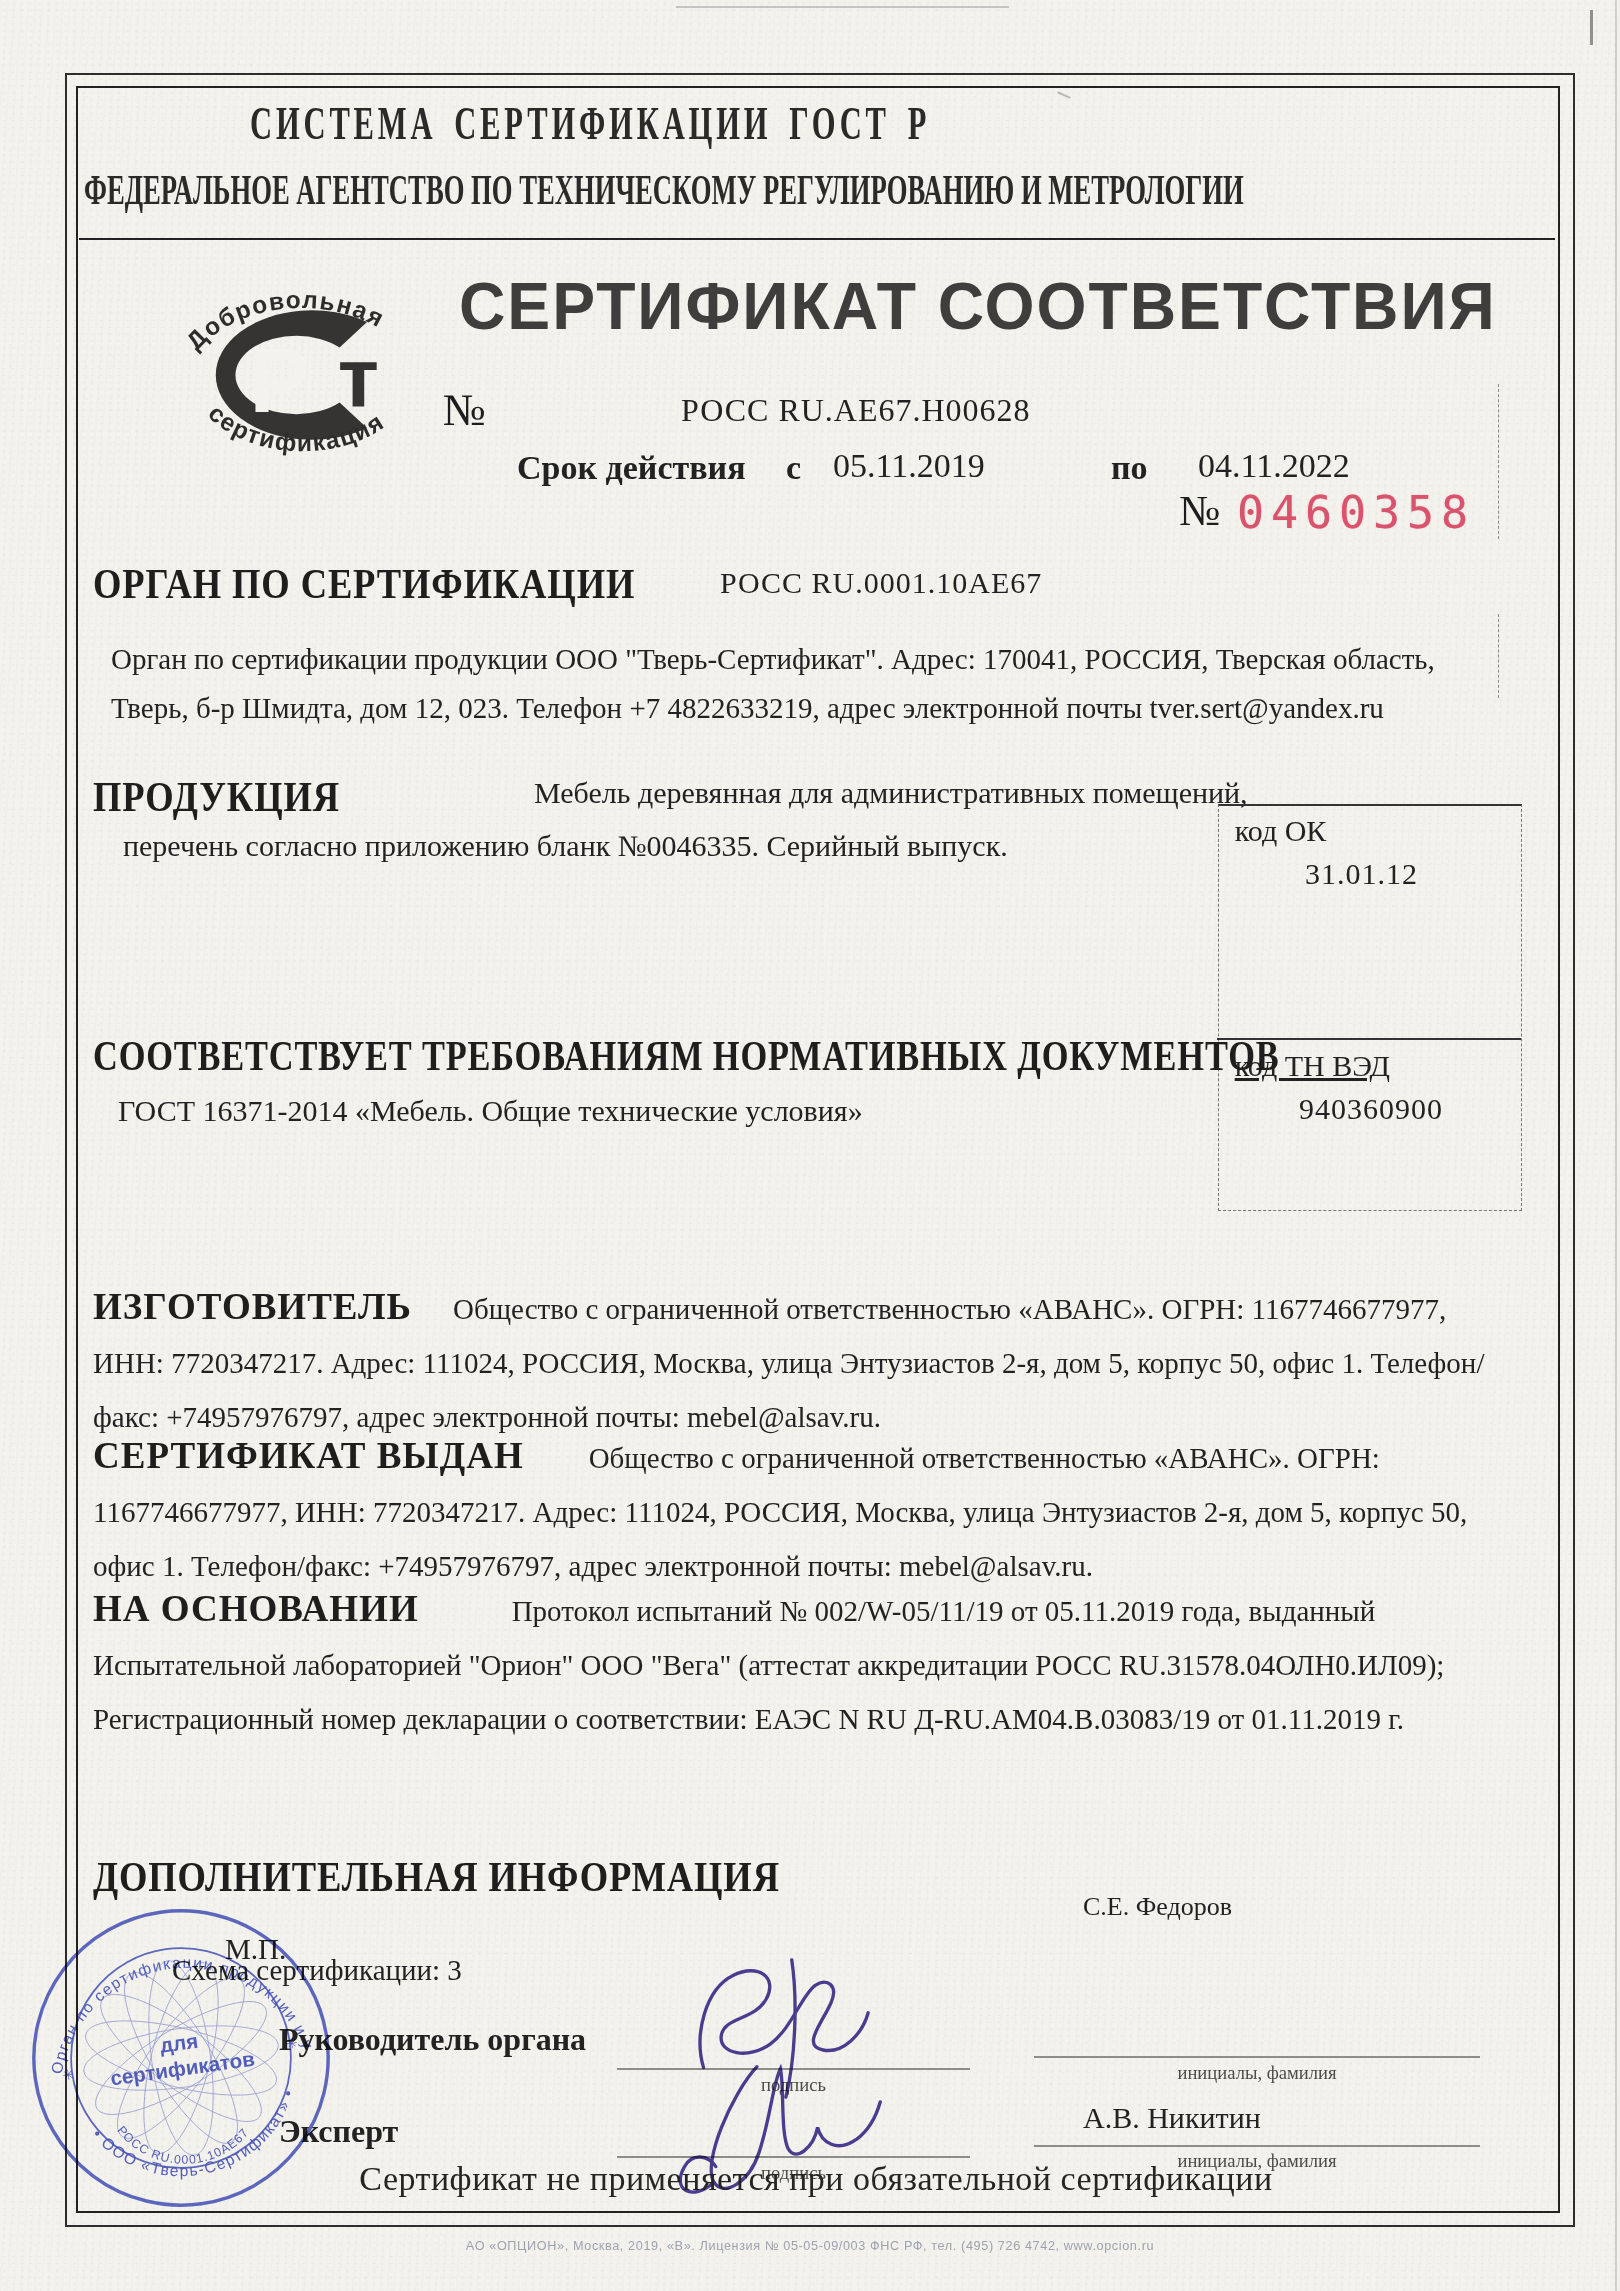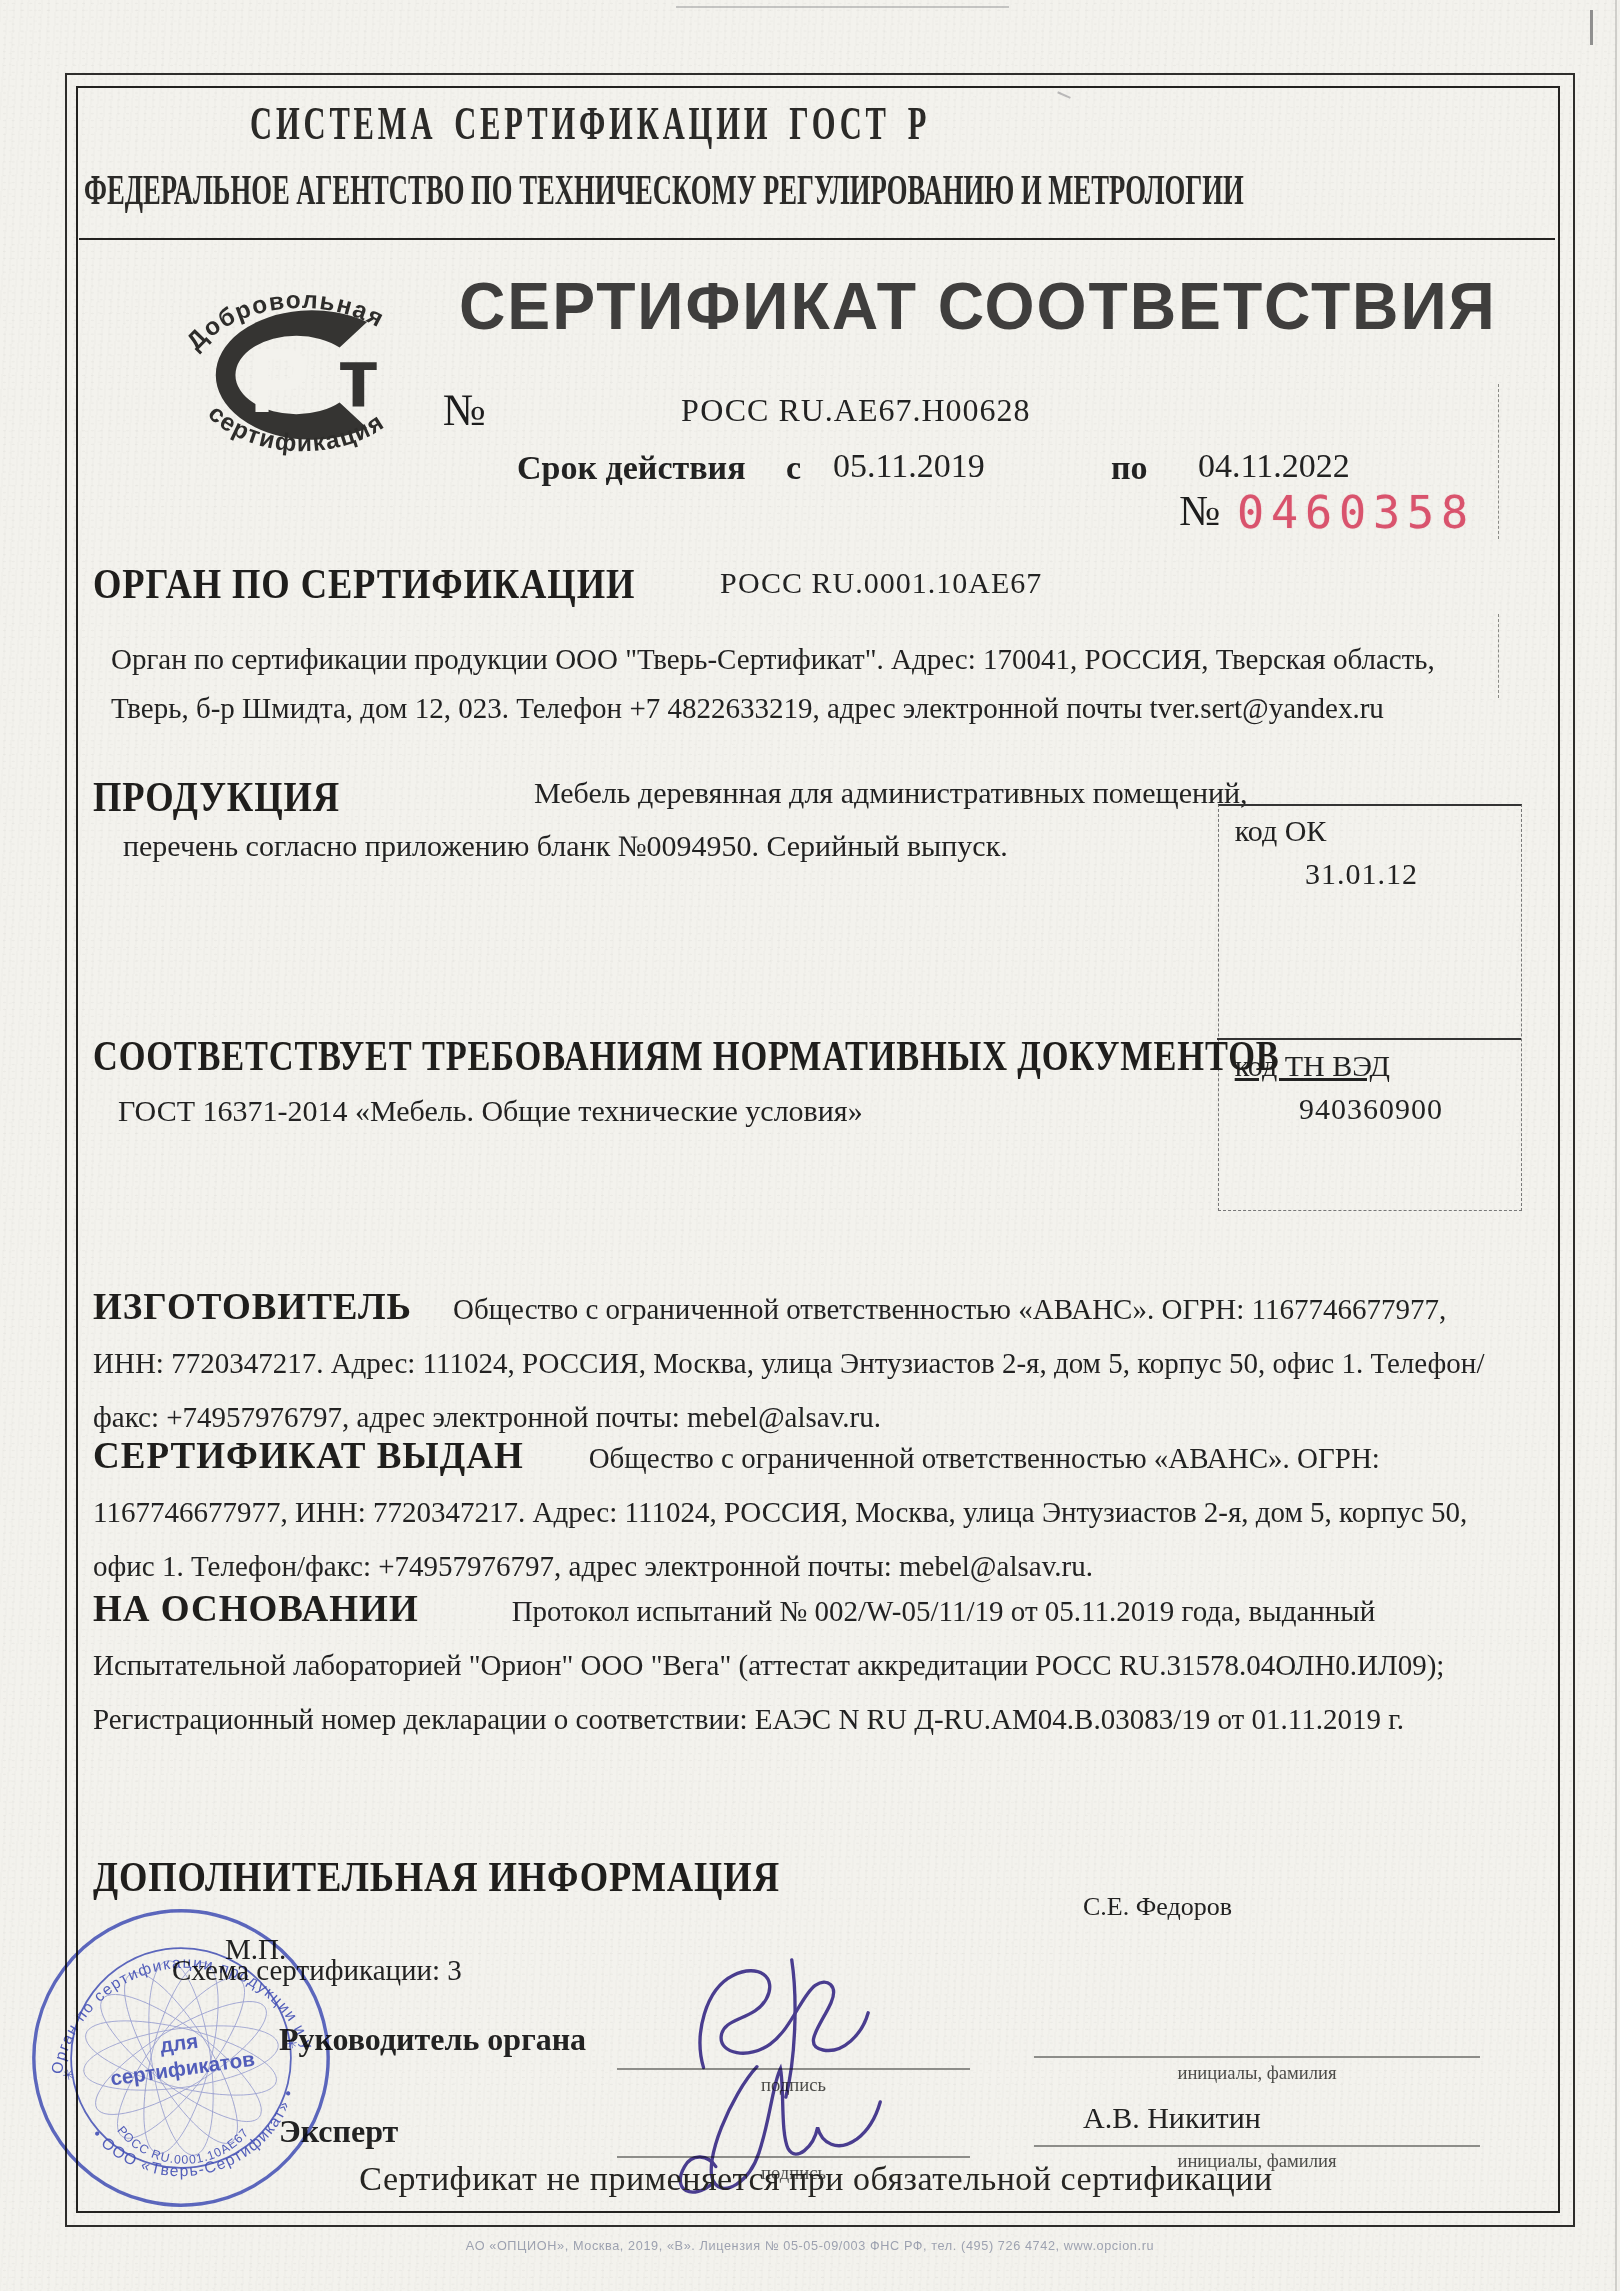--- a/index.html
+++ b/index.html
@@ -147,21 +147,21 @@
   <div class="abs valid-to">04.11.2022</div>
   <div class="abs blank-label">№</div>
   <div class="abs blank-value">0460358</div>
 
   <div class="abs sec-label org-label">ОРГАН ПО СЕРТИФИКАЦИИ</div>
   <div class="abs org-code">РОСС RU.0001.10АЕ67</div>
   <div class="abs org-text">Орган по сертификации продукции ООО "Тверь-Сертификат". Адрес: 170041, РОССИЯ, Тверская область, Тверь, б-р Шмидта, дом 12, 023. Телефон +7 4822633219, адрес электронной почты tver.sert@yandex.ru</div>
 
   <div class="abs sec-label product-label">ПРОДУКЦИЯ</div>
   <div class="abs product-l1">Мебель деревянная для административных помещений,</div>
-  <div class="abs product-l2">перечень согласно приложению бланк №0094950. Серийный выпуск.</div>
+  <div class="abs product-l2">перечень согласно приложению бланк №0046335. Серийный выпуск.</div>
 
   <div class="abs code-col">
     <div class="t ok-l">код ОК</div>
     <div class="t ok-v">31.01.12</div>
     <div class="code-divider"></div>
     <div class="t tn-l">код ТН ВЭД</div>
     <div class="t tn-v">940360900</div>
   </div>
   <div class="abs dash-v dash-a"></div>
   <div class="abs dash-v dash-b"></div>

